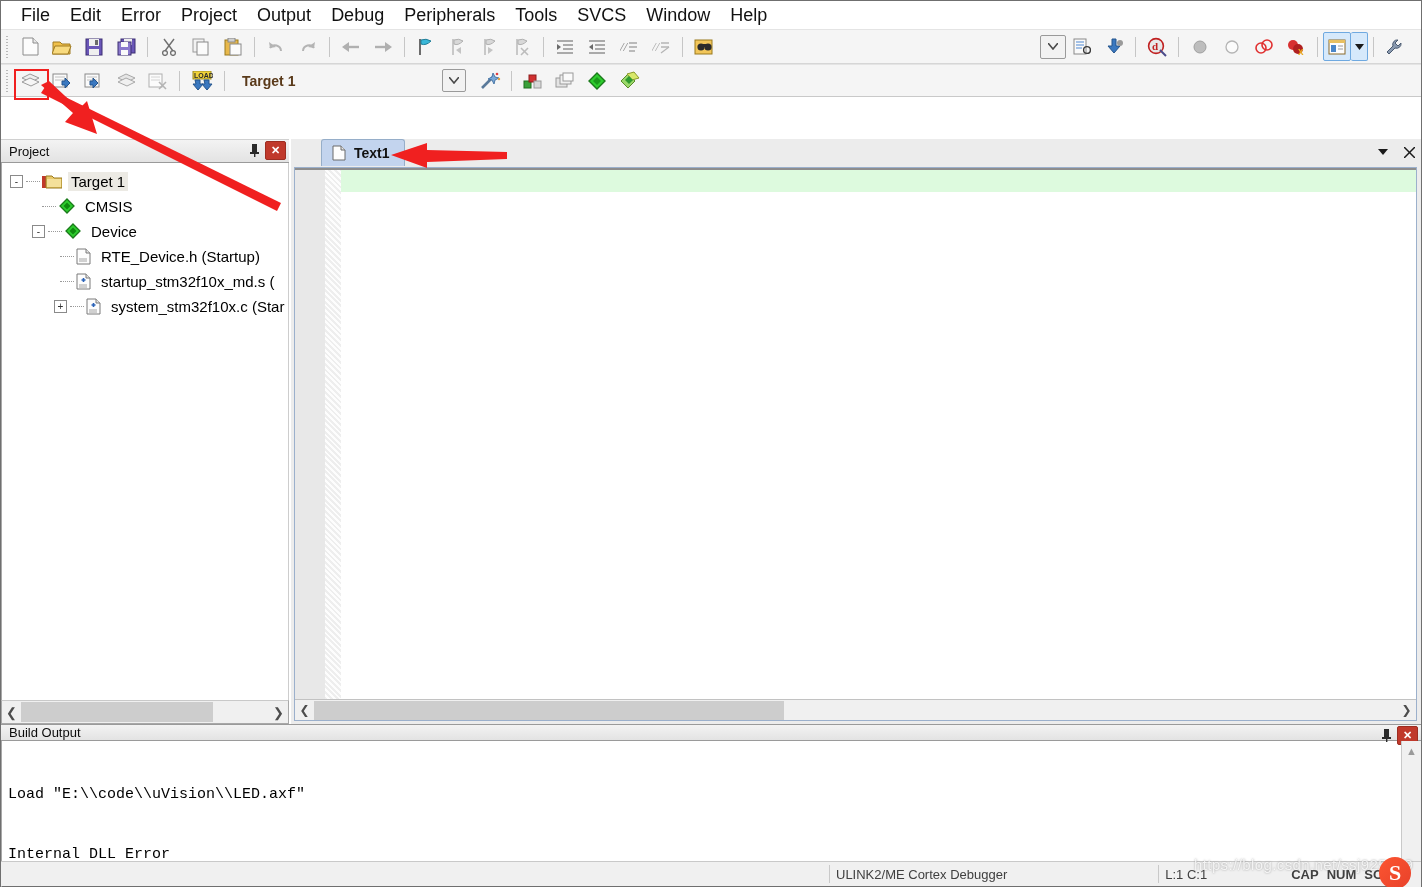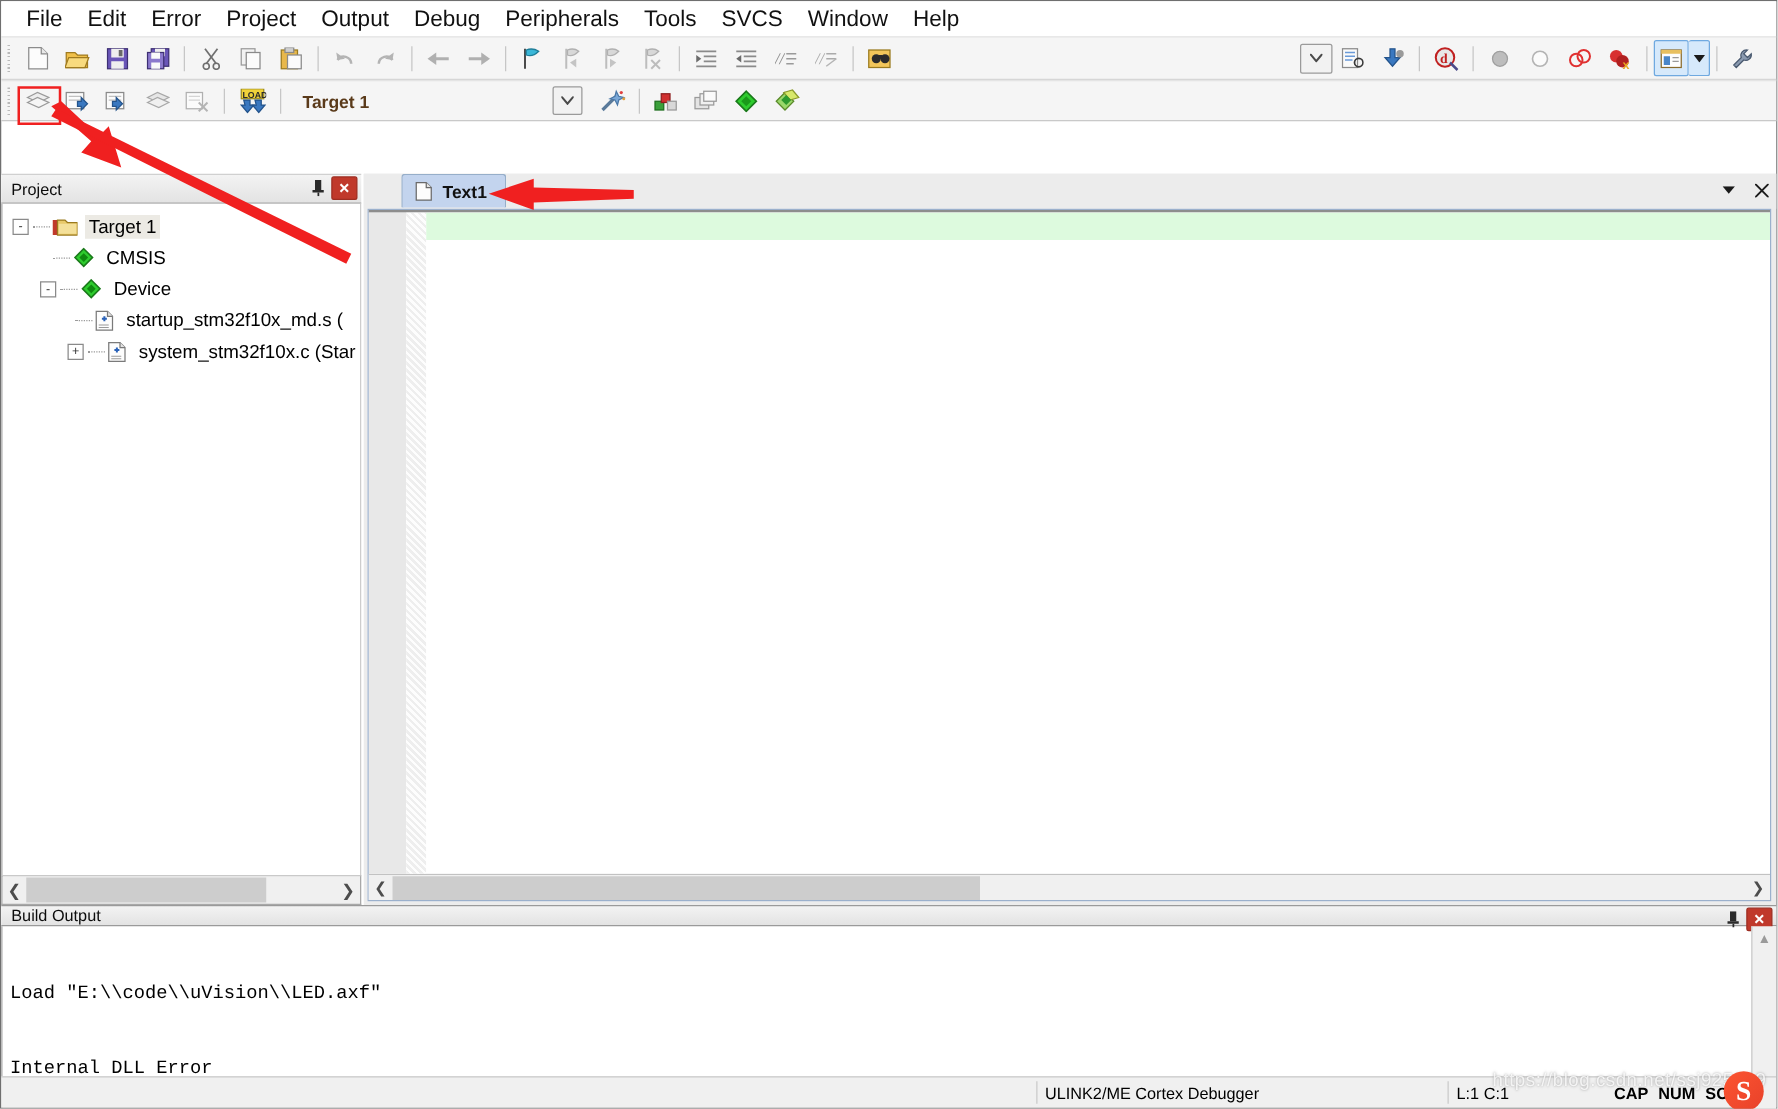--- a/index.html
+++ b/index.html
@@ -98,21 +98,21 @@
   .build-head{height:22px;display:flex;align-items:center;
      background:linear-gradient(to bottom,#f3f3f3 0%,#e3e3e3 100%);
      border-top:1px solid #9a9a9a;border-bottom:1px solid #9a9a9a;position:relative;}
   .build-body{flex:1;display:flex;position:relative;border-left:1px solid #a8a8a8;}
   .build-text{flex:1;padding:4px 6px 0 6px;font-family:"Liberation Mono", monospace;font-size:15px;line-height:20px;color:#000;white-space:pre;overflow:hidden;}
   .vscroll{width:19px;flex:none;background:#f0f0f0;border-left:1px solid #c9c9c9;display:flex;flex-direction:column;align-items:center;justify-content:space-between;}
   .vs-arrow{width:19px;height:19px;display:flex;align-items:center;justify-content:center;color:#9a9a9a;font-size:11px;}
 
   
   .status{position:absolute;left:0;right:0;bottom:0;height:24px;background:#f0f0f0;border-top:1px solid #c9c9c9;
-     display:flex;align-items:center;font-size:13px;color:#000000;}
+     display:flex;align-items:center;font-size:13px;color:#404040;}
   .st-cell{height:18px;display:flex;align-items:center;padding:0 6px;border-left:1px solid #c9c9c9;}
   .st-dbg{margin-left:828px;}
   .st-lc{margin-left:145px;}
   .st-flags{margin-left:78px;display:flex;gap:8px;font-weight:bold;}
 
   
   .anno{position:absolute;left:0;top:0;width:1422px;height:887px;pointer-events:none;}
   .redbox{position:absolute;border:2px solid #f02020;box-sizing:border-box;}
   .watermark{position:absolute;color:rgba(255,255,255,.82);font-size:15px;letter-spacing:.4px;
      text-shadow:0 0 2px rgba(140,140,140,.9);}
@@ -561,20 +561,34 @@
           <div class="dots"></div>
           <span class="icn">
             <svg width="18" height="17">
                 <path d="M9 1 l7 7 l-7 7 l-7 -7 z" fill="#2ecc2e" stroke="#1a7a1a" stroke-width="1.3"></path>
                 <path d="M9 4.5 l3.5 3.5 l-3.5 3.5 l-3.5 -3.5 z" fill="#0f8a0f"></path>
               </svg>
           </span>
           <span class="nlabel">Device</span>
         </div>
 
+        <div class="node" style="padding-left:58px;">
+          <div class="dots"></div>
+          <span class="icn">
+            <svg width="16" height="17">
+                <path d="M1 1 h9 l4 4 v11 h-13 z" fill="#fdfdfd" stroke="#7a7a7a"></path>
+                <path d="M10 1 v4 h4" fill="#e4e4e4" stroke="#7a7a7a"></path>
+                <g stroke="#9a9a9a" stroke-width=".9">
+                  <line x1="3" y1="11" x2="11" y2="11"></line>
+                  <line x1="3" y1="13" x2="11" y2="13"></line>
+                </g>
+              </svg>
+          </span>
+          <span class="nlabel">RTE_Device.h (Startup)</span>
+        </div>
 
         <div class="node" style="padding-left:58px;">
           <div class="dots"></div>
           <span class="icn">
             <svg width="16" height="17">
                 <path d="M1 1 h9 l4 4 v11 h-13 z" fill="#fdfdfd" stroke="#7a7a7a"></path>
                 <path d="M10 1 v4 h4" fill="#e4e4e4" stroke="#7a7a7a"></path>
                 <path d="M7.5 5 v4 M5.5 7 h4" stroke="#2a62b8" stroke-width="1.6"></path>
                 <g stroke="#9a9a9a" stroke-width=".9">
                   <line x1="3" y1="12" x2="11" y2="12"></line>

